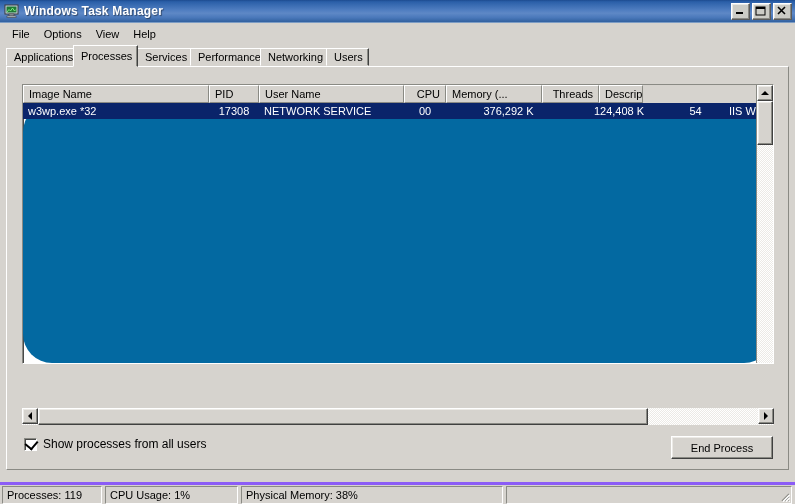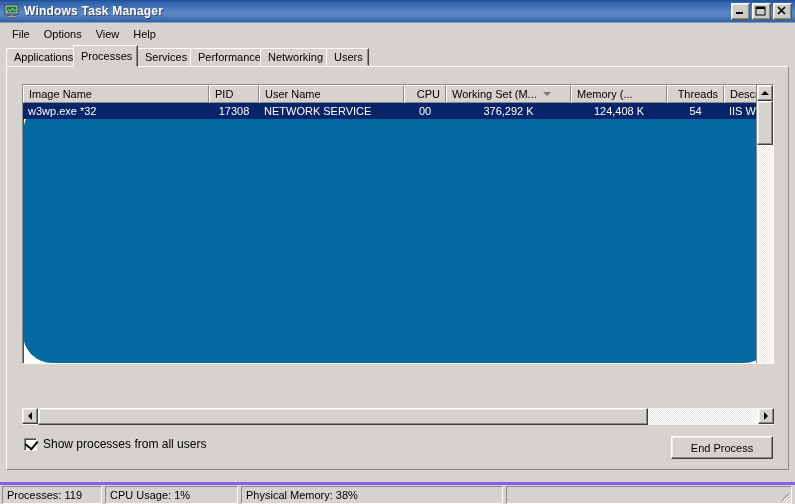--- a/index.html
+++ b/index.html
@@ -402,24 +402,20 @@
         <span>Image Name</span>
       </div>
       <div class="hcell" style="width:50px;">
         <span>PID</span>
       </div>
       <div class="hcell" style="width:145px;">
         <span>User Name</span>
       </div>
       <div class="hcell right" style="width:42px;">
         <span>CPU</span>
-      </div>
-      <div class="hcell" style="width:125px;">
-        <span>Working Set (M...</span>
-        <span class="sort-arrow"></span>
       </div>
       <div class="hcell" style="width:96px;">
         <span>Memory (...</span>
       </div>
       <div class="hcell right" style="width:57px;">
         <span>Threads</span>
       </div>
       <div class="hcell" style="width:44px;">
         <span>Descrip</span>
       </div>

